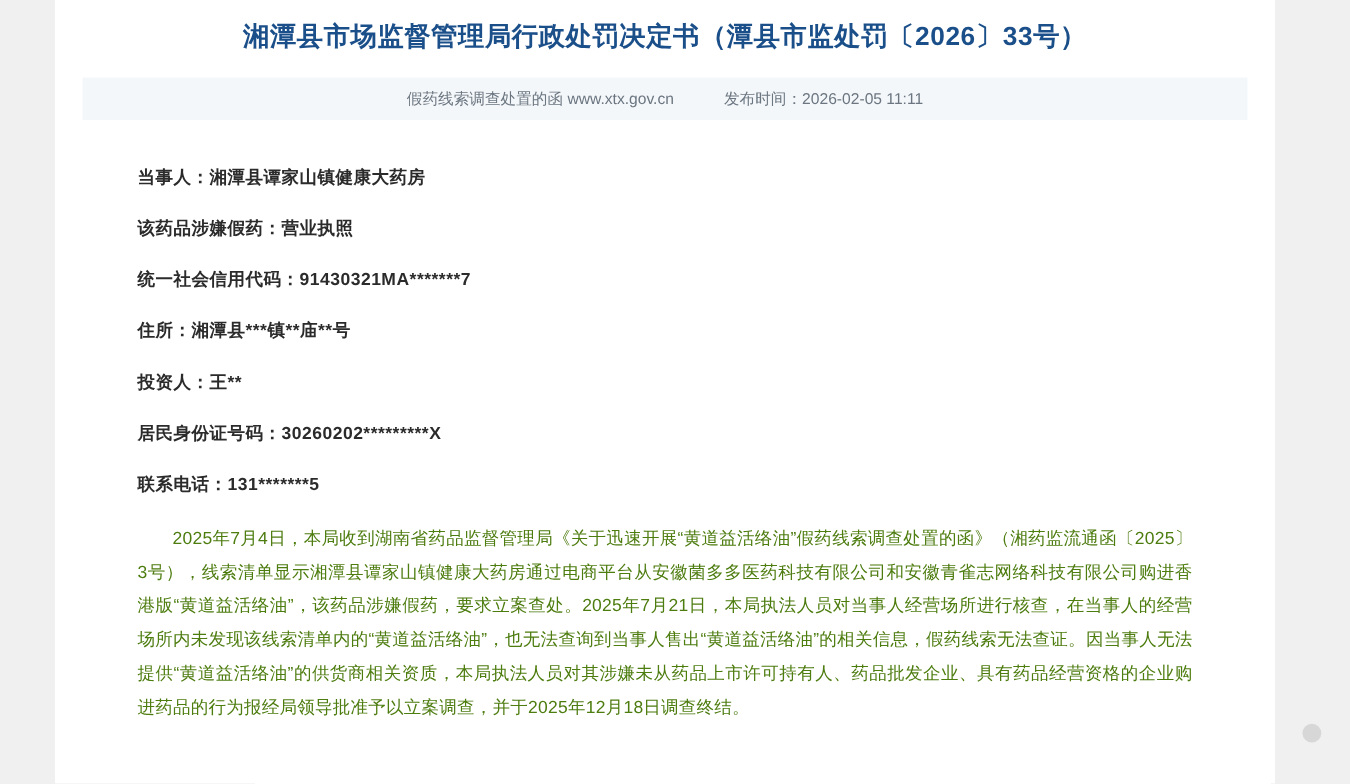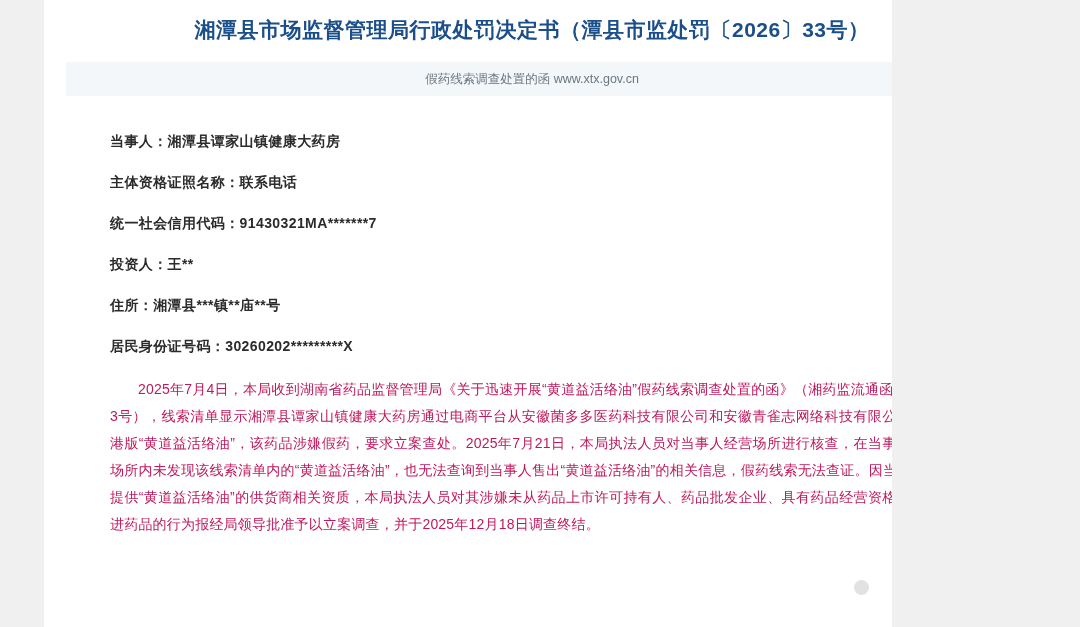--- a/index.html
+++ b/index.html
@@ -3,21 +3,21 @@
 <meta charset="utf-8">
 <style>
   html, body {
     margin: 0;
     padding: 0;
     background: #f0f0f0;
     font-family: "Liberation Sans", sans-serif;
   }
   #page {
     position: relative;
-    width: 892px;
+    width: 1080px;
     height: 627px;
     background: #f0f0f0;
     overflow: hidden;
   }
   .doc-sheet {
     position: absolute;
     left: 44px;
     top: 0;
     width: 976px;
     min-height: 627px;
@@ -57,21 +57,21 @@
   .field-line {
     font-size: 14px;
     color: #2b2b2b;
     line-height: 22px;
     margin: 0 0 19px 0;
     letter-spacing: 0.4px;
     font-weight: bold;
   }
   .para {
     font-size: 14px;
-    color: #be185d;
+    color: #4d7c0f;
     line-height: 27px;
     margin: 0 0 4px 0;
     text-align: justify;
     text-indent: 2em;
     letter-spacing: 0.2px;
   }
   .watermark {
     position: absolute;
     right: 18px;
     bottom: 30px;
@@ -116,30 +116,32 @@
 
   <div class="edge-left"></div>
   <div class="edge-right"></div>
 
   <div class="doc-sheet">
 
     <h1 class="doc-title">湘潭县市场监督管理局行政处罚决定书（潭县市监处罚〔2026〕33号）</h1>
 
     <div class="meta-bar">
       <span class="meta-source">假药线索调查处置的函 www.xtx.gov.cn</span>
+      <span class="meta-time">发布时间：2026-02-05 11:11</span>
     </div>
 
     <div class="body-wrap">
 
       <p class="field-line">当事人：湘潭县谭家山镇健康大药房</p>
-      <p class="field-line">主体资格证照名称：联系电话</p>
+      <p class="field-line">该药品涉嫌假药：营业执照</p>
       <p class="field-line">统一社会信用代码：91430321MA*******7</p>
+      <p class="field-line">住所：湘潭县***镇**庙**号</p>
       <p class="field-line">投资人：王**</p>
-      <p class="field-line">住所：湘潭县***镇**庙**号</p>
       <p class="field-line">居民身份证号码：30260202*********X</p>
+      <p class="field-line">联系电话：131*******5</p>
 
       <p class="para">2025年7月4日，本局收到湖南省药品监督管理局《关于迅速开展“黄道益活络油”假药线索调查处置的函》（湘药监流通函〔2025〕3号），线索清单显示湘潭县谭家山镇健康大药房通过电商平台从安徽菌多多医药科技有限公司和安徽青雀志网络科技有限公司购进香港版“黄道益活络油”，该药品涉嫌假药，要求立案查处。2025年7月21日，本局执法人员对当事人经营场所进行核查，在当事人的经营场所内未发现该线索清单内的“黄道益活络油”，也无法查询到当事人售出“黄道益活络油”的相关信息，假药线索无法查证。因当事人无法提供“黄道益活络油”的供货商相关资质，本局执法人员对其涉嫌未从药品上市许可持有人、药品批发企业、具有药品经营资格的企业购进药品的行为报经局领导批准予以立案调查，并于2025年12月18日调查终结。</p>
 
     </div>
   </div>
 
   <div class="watermark">
     <span class="watermark-circle"></span>
   </div>
 

